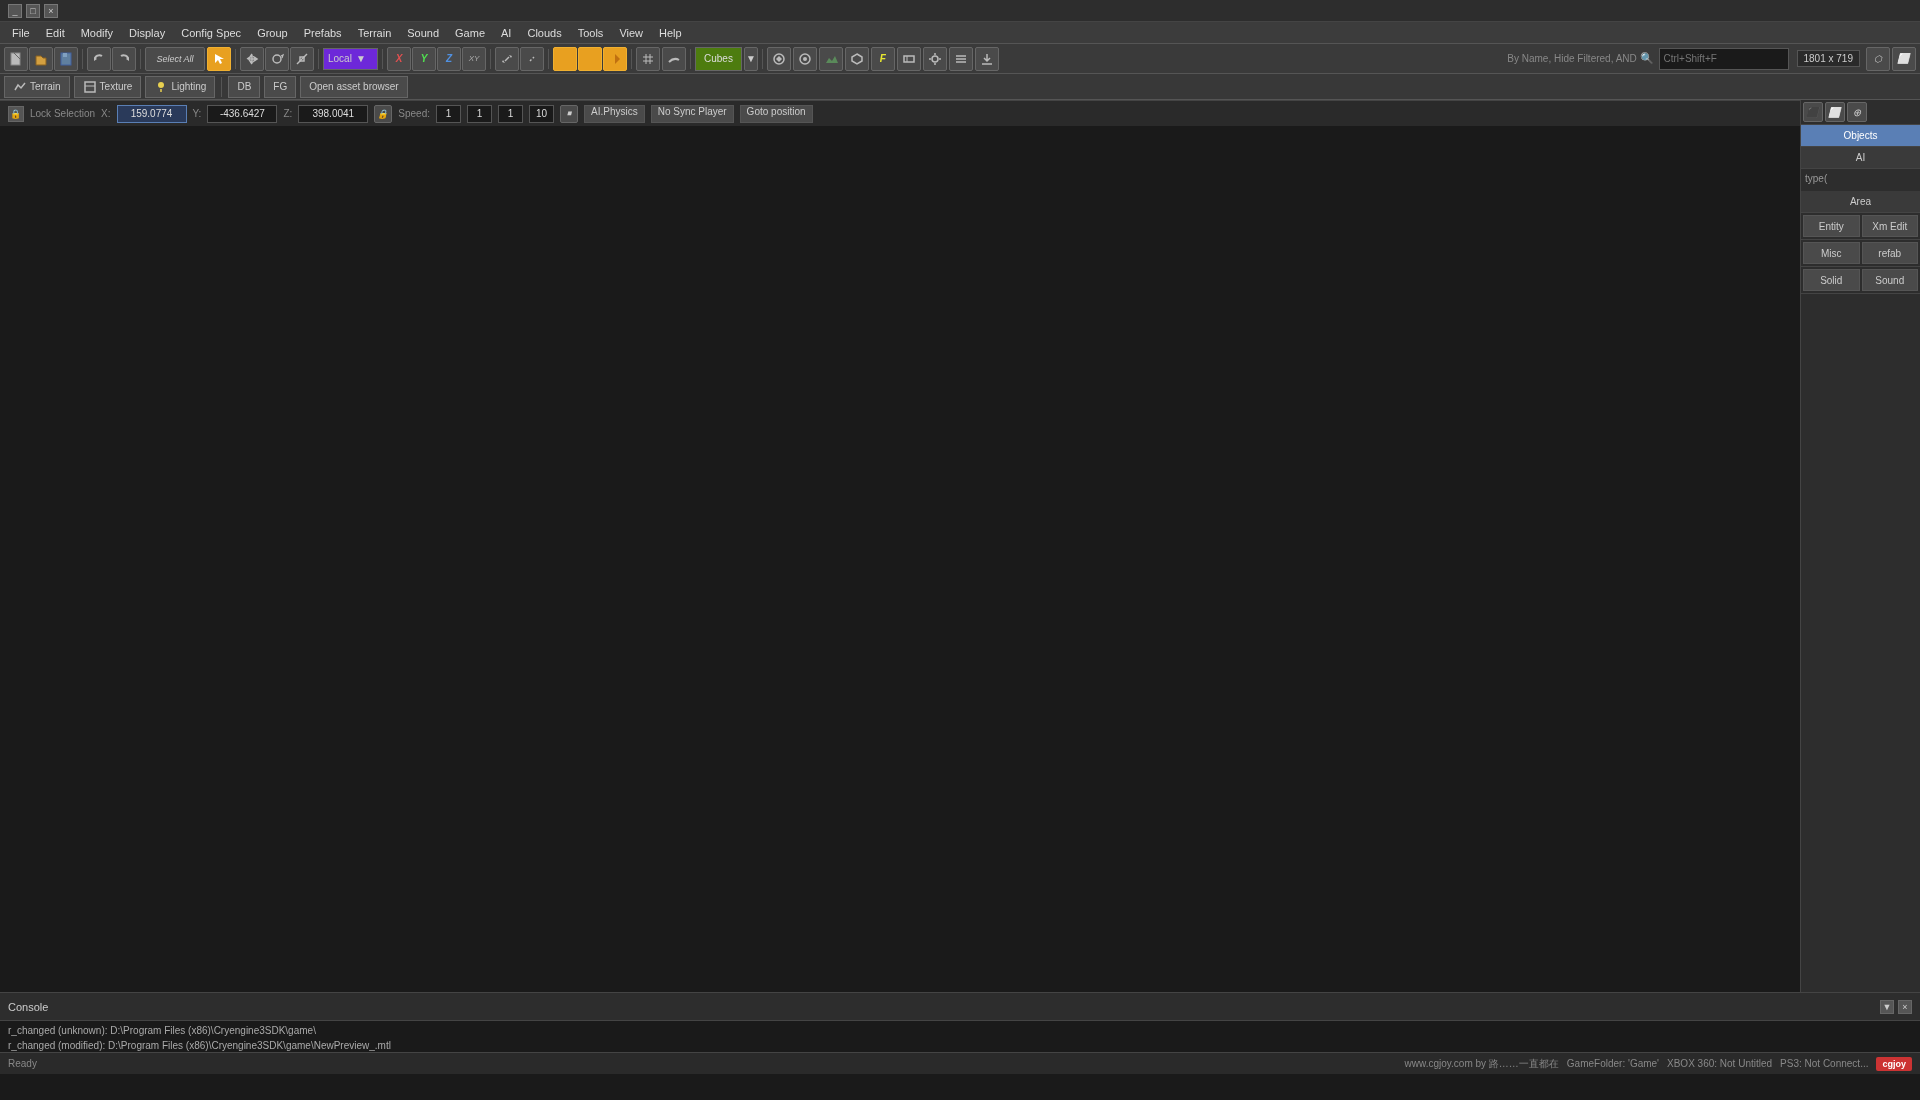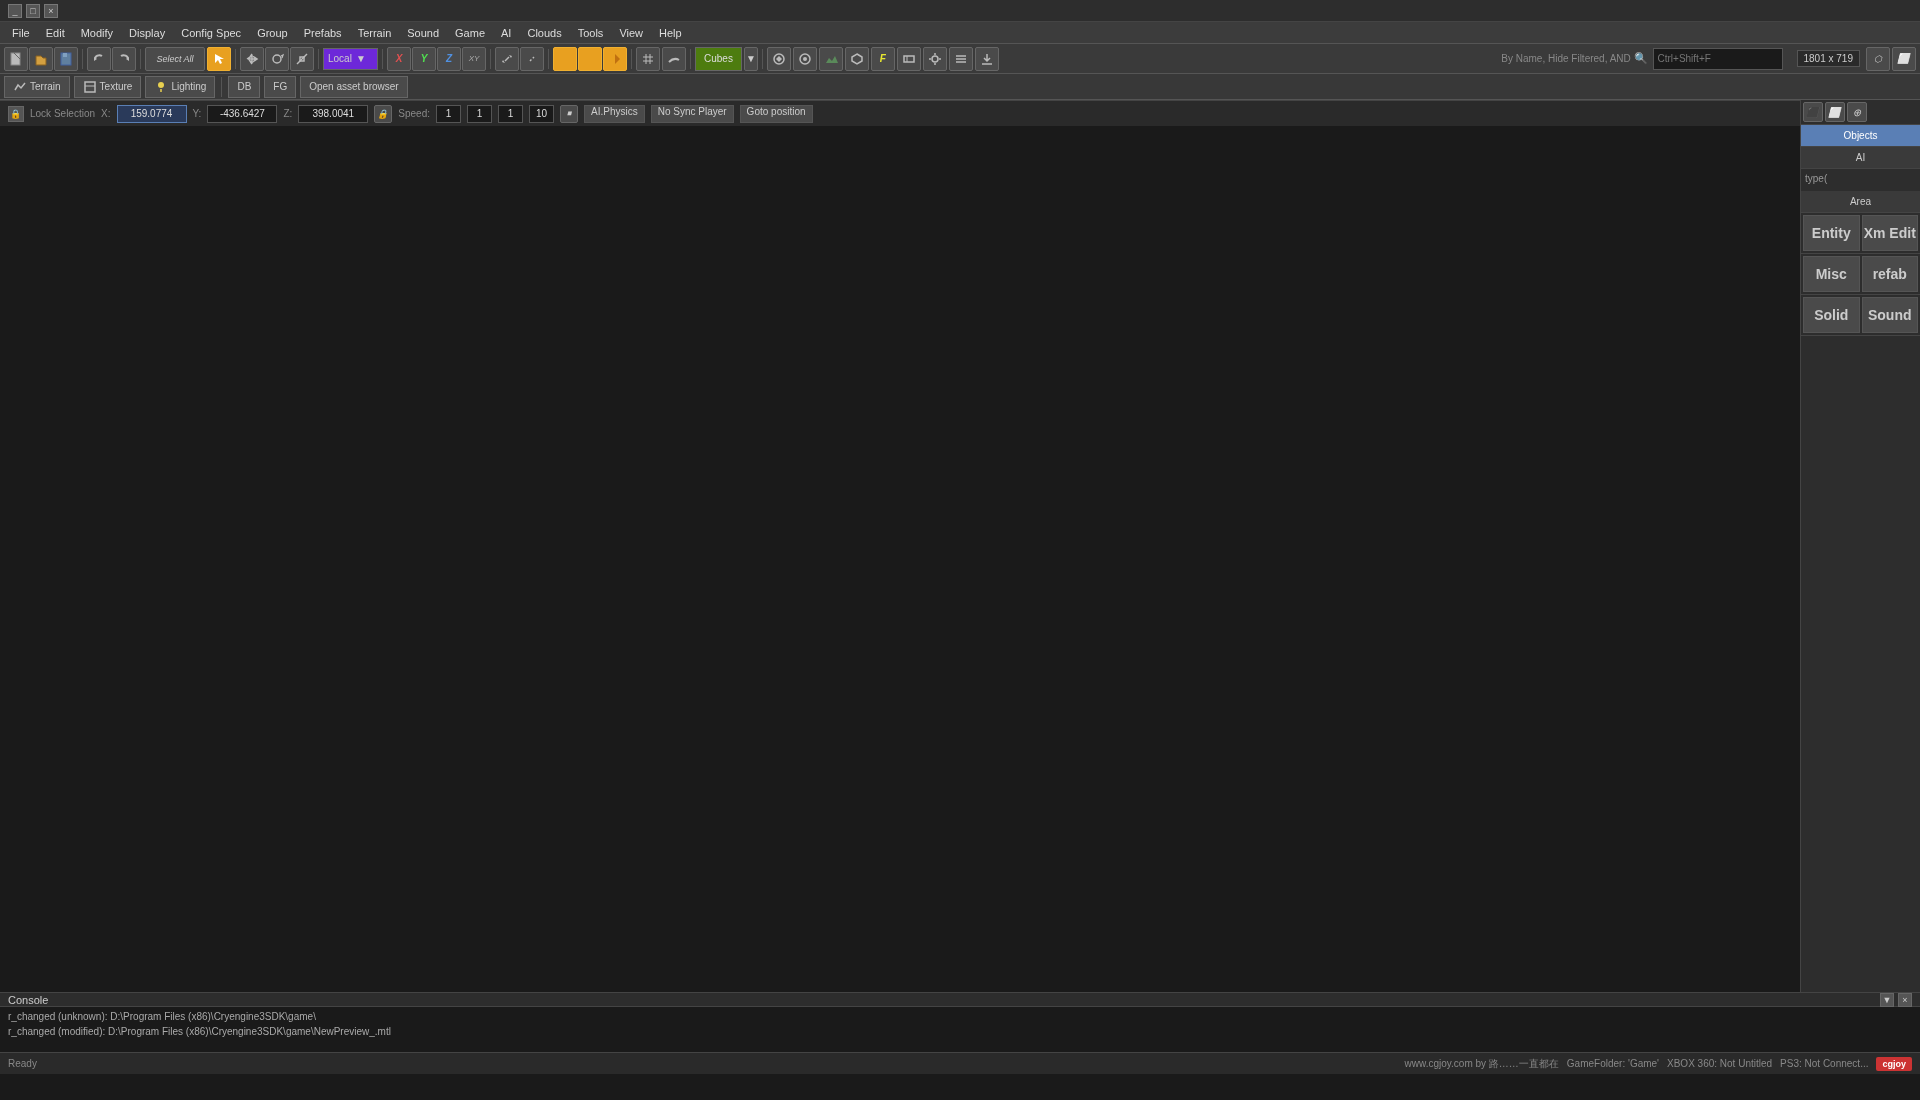--- a/index.html
+++ b/index.html
@@ -251,30 +251,29 @@
       font-size: 10px;
       cursor: pointer;
     }
     .rpanel-tab.active { background: #5a7fb5; color: #fff; }
 
     .rpanel-section {
       padding: 4px;
     }
     .rpanel-half {
       flex: 1;
-      height: 36px;
+      height: 22px;
       background: #4a4a4a;
       border: 1px solid #555;
       color: #ccc;
-      font-size: 14px;
+      font-size: 10px;
       display: flex;
       align-items: center;
       justify-content: center;
       cursor: pointer;
-      font-weight: bold;
     }
 
     
     #coord-bar {
       width: 100%;
       height: 26px;
       background: #2a2a2a;
       border-top: 1px solid #444;
       display: flex;
       align-items: center;
@@ -329,21 +328,21 @@
 
     
     #console-area {
       width: 100%;
       height: 60px;
       background: #1a1a1a;
       border-top: 1px solid #444;
       overflow: hidden;
     }
     #console-header {
-      height: 14px;
+      height: 28px;
       background: #2d2d2d;
       display: flex;
       align-items: center;
       padding: 0 8px;
       justify-content: space-between;
       border-bottom: 1px solid #444;
     }
     #console-content {
       padding: 2px 8px;
       font-size: 10px;
@@ -627,21 +626,21 @@
   </div>
 
   <div style="flex:1;"></div>
 
   <div style="position:relative; display:flex; align-items:center; gap:4px;">
     <span style="font-size:10px; color:#888;">By Name, Hide Filtered, AND</span>
     <div>🔍</div>
     <input class="search-bar" type="text" placeholder="Ctrl+Shift+F" style="">
   </div>
 
-  <div style="margin-left:12px; font-size:10px; color:#ccc; background:#2a2a2a; border:1px solid #555; padding:2px 6px;">1801 x 719</div>
+  <div style="margin-left:6px; font-size:10px; color:#ccc; background:#2a2a2a; border:1px solid #555; padding:2px 6px;">1801 x 719</div>
 
   <div class="toolbar-btn" style="margin-left:4px; font-size:9px;">⬡</div>
   <div class="toolbar-btn">⬜</div>
 </div>
 
 <div id="toolbar-secondary">
   <div class="tab-btn">
     <svg width="14" height="14" viewBox="0 0 14 14">
         <path d="M2 10 L5 5 L8 8 L12 3" stroke="#bbb" stroke-width="1.5" fill="none"></path>
       </svg>

